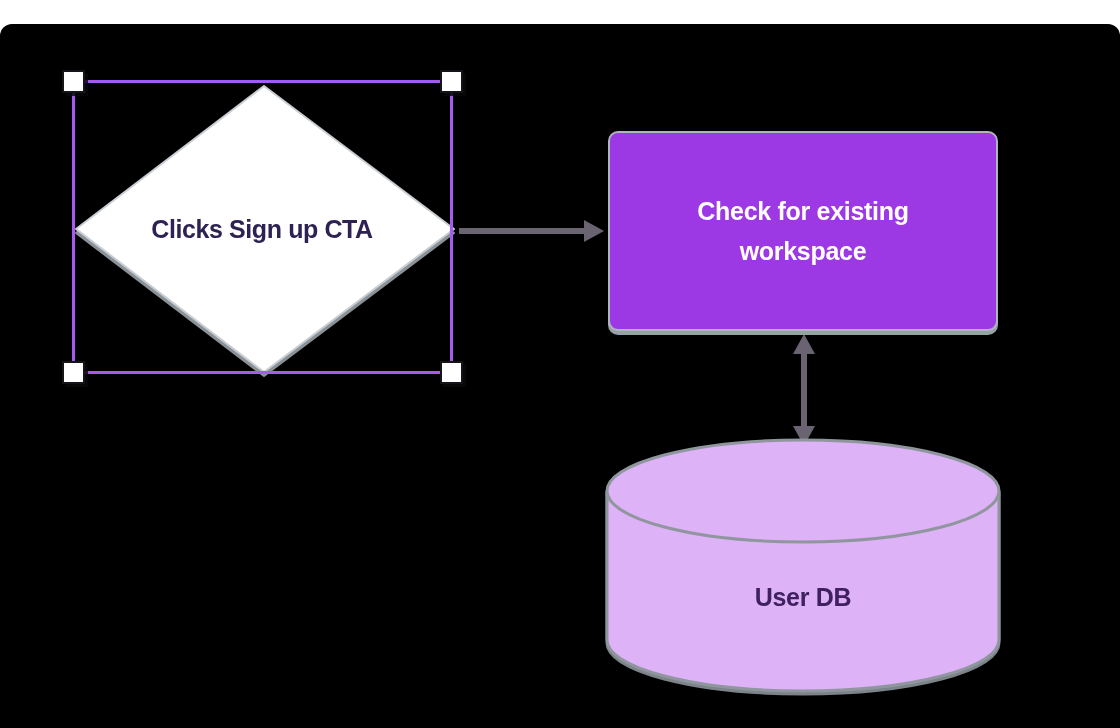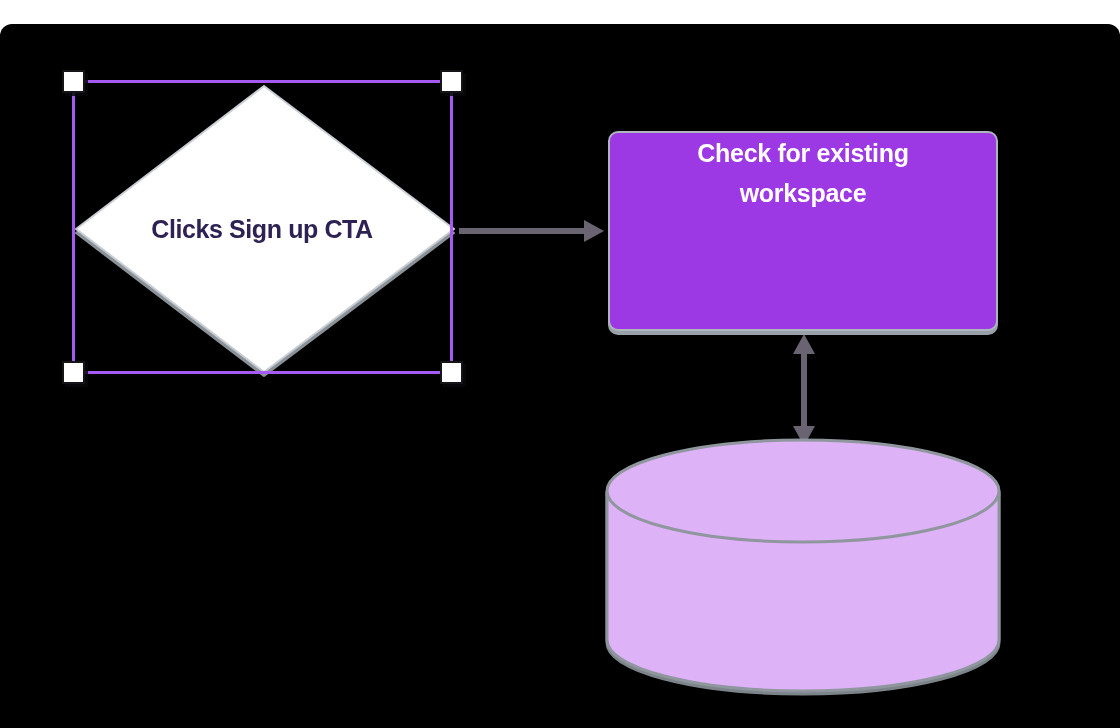--- a/index.html
+++ b/index.html
@@ -25,21 +25,21 @@
   .diamond-wrap{position:absolute;left:68px;top:54px;width:394px;height:300px;z-index:3;}
   .diamond-label{
     position:absolute;left:112px;top:191px;width:300px;text-align:center;z-index:4;
     color:#2E2153;font-size:25px;font-weight:700;letter-spacing:-0.4px;
   }
   
   .process-node{
     position:absolute;left:608px;top:107px;width:390px;height:200px;
     background:#9C38E4;border:2px solid #AEB6BD;border-radius:10px;
     box-shadow:0 4px 0 #99A1A8;box-sizing:border-box;z-index:3;
-    display:flex;justify-content:center;
+    display:flex;align-items:center;justify-content:center;
   }
   .process-label{
     width:300px;text-align:center;color:#ffffff;
     font-size:25px;font-weight:700;line-height:40px;letter-spacing:-0.3px;
   }
   
   .h-arrow{position:absolute;left:458px;top:194px;z-index:2;}
   .v-arrow{position:absolute;left:789px;top:309px;z-index:2;}
   
   .cylinder-wrap{position:absolute;left:603px;top:411px;width:400px;height:262px;z-index:3;}
@@ -83,14 +83,15 @@
   </svg>
 
   <div class="cylinder-wrap">
     <svg width="400" height="262" viewBox="0 0 400 262">
       <g style="filter:drop-shadow(0 3px 0 rgba(138,146,152,0.9));">
         <path d="M 4,56 L 4,205 A 196,51 0 0 0 396,205 L 396,56" fill="#DDB2F7" stroke="#8F969E" stroke-width="3"></path>
         <ellipse cx="200" cy="56" rx="196" ry="51" fill="#DDB2F7" stroke="#8F969E" stroke-width="3"></ellipse>
       </g>
     </svg>
   </div>
+  <div class="db-label">User DB</div>
 
 </div>
 
 </body></html>

